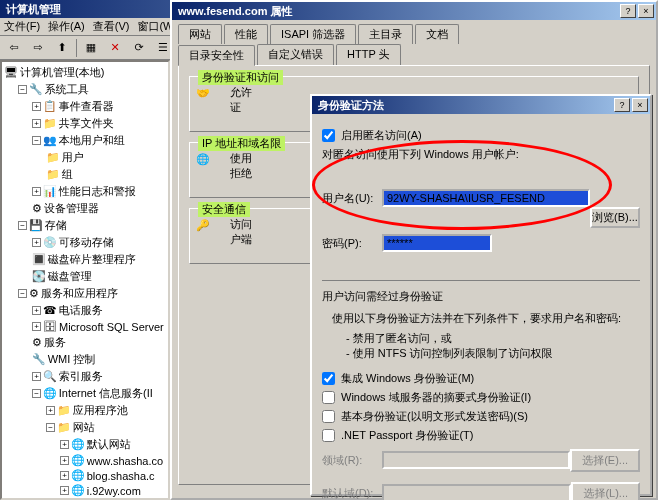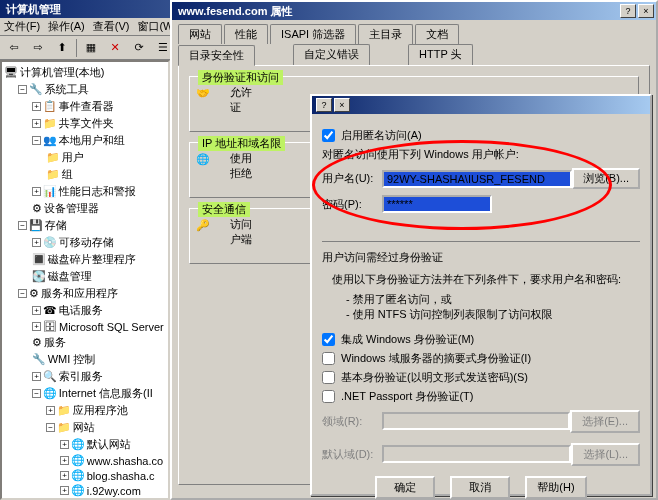--- a/index.html
+++ b/index.html
@@ -230,21 +230,21 @@
     <span class="tbtn">?</span>
     <span class="tbtn">×</span>
   </div>
   <div class="tabs">
     <div class="tab">网站</div>
     <div class="tab">性能</div>
     <div class="tab">ISAPI 筛选器</div>
     <div class="tab">主目录</div>
     <div class="tab">文档</div>
   </div>
-  <div class="tabs" style="padding-top:0;gap:36px;">
+  <div class="tabs" style="padding-top:0;">
     <div class="tab active">目录安全性</div>
     <div class="tab">自定义错误</div>
     <div class="tab">HTTP 头</div>
   </div>
   <div class="tab-body">
     <div class="groupbox">
       <span class="gtitle">身份验证和访问</span>
       <span class="gicon">🤝</span>
       <div>允许</div>
       <div>证</div>
@@ -259,34 +259,35 @@
       <span class="gtitle">安全通信</span>
       <span class="gicon">🔑</span>
       <div>访问</div>
       <div>户端</div>
     </div>
   </div>
 </div>
 
 <div class="dialog auth-dialog">
   <div class="titlebar">
+    <span class="title">身份验证方法</span>
     <span class="tbtn">?</span>
     <span class="tbtn">×</span>
   </div>
   <div class="auth-body">
     <div class="checkbox-row">
       <input type="checkbox" checked="" style="">
       <label>启用匿名访问(A)</label>
     </div>
     <div style="margin:4px 0 6px 0;">对匿名访问使用下列 Windows 用户帐户:</div>
     <div style="position:relative;">
       <div class="field-row">
         <label>用户名(U):</label>
         <input class="text" value="92WY-SHASHA\IUSR_FESEND" style="">
-        <button class="btn" style="min-width:50px;padding:1px 9px;">浏览(B)...</button>
+        <button class="btn" style="min-width:50px;padding:1px 0;margin-top:39px;">浏览(B)...</button>
       </div>
       <div class="field-row">
         <label>密码(P):</label>
         <input class="text" type="text" style="width: 110px; flex: 0 1 0%;" value="******">
       </div>
       <div class="red-oval" style="left:-10px; top:-28px; width:300px; height:90px;"></div>
     </div>
 
     <div style="margin-top:28px;border-top:1px solid #808080;padding-top:8px;">
       <div>用户访问需经过身份验证</div>

